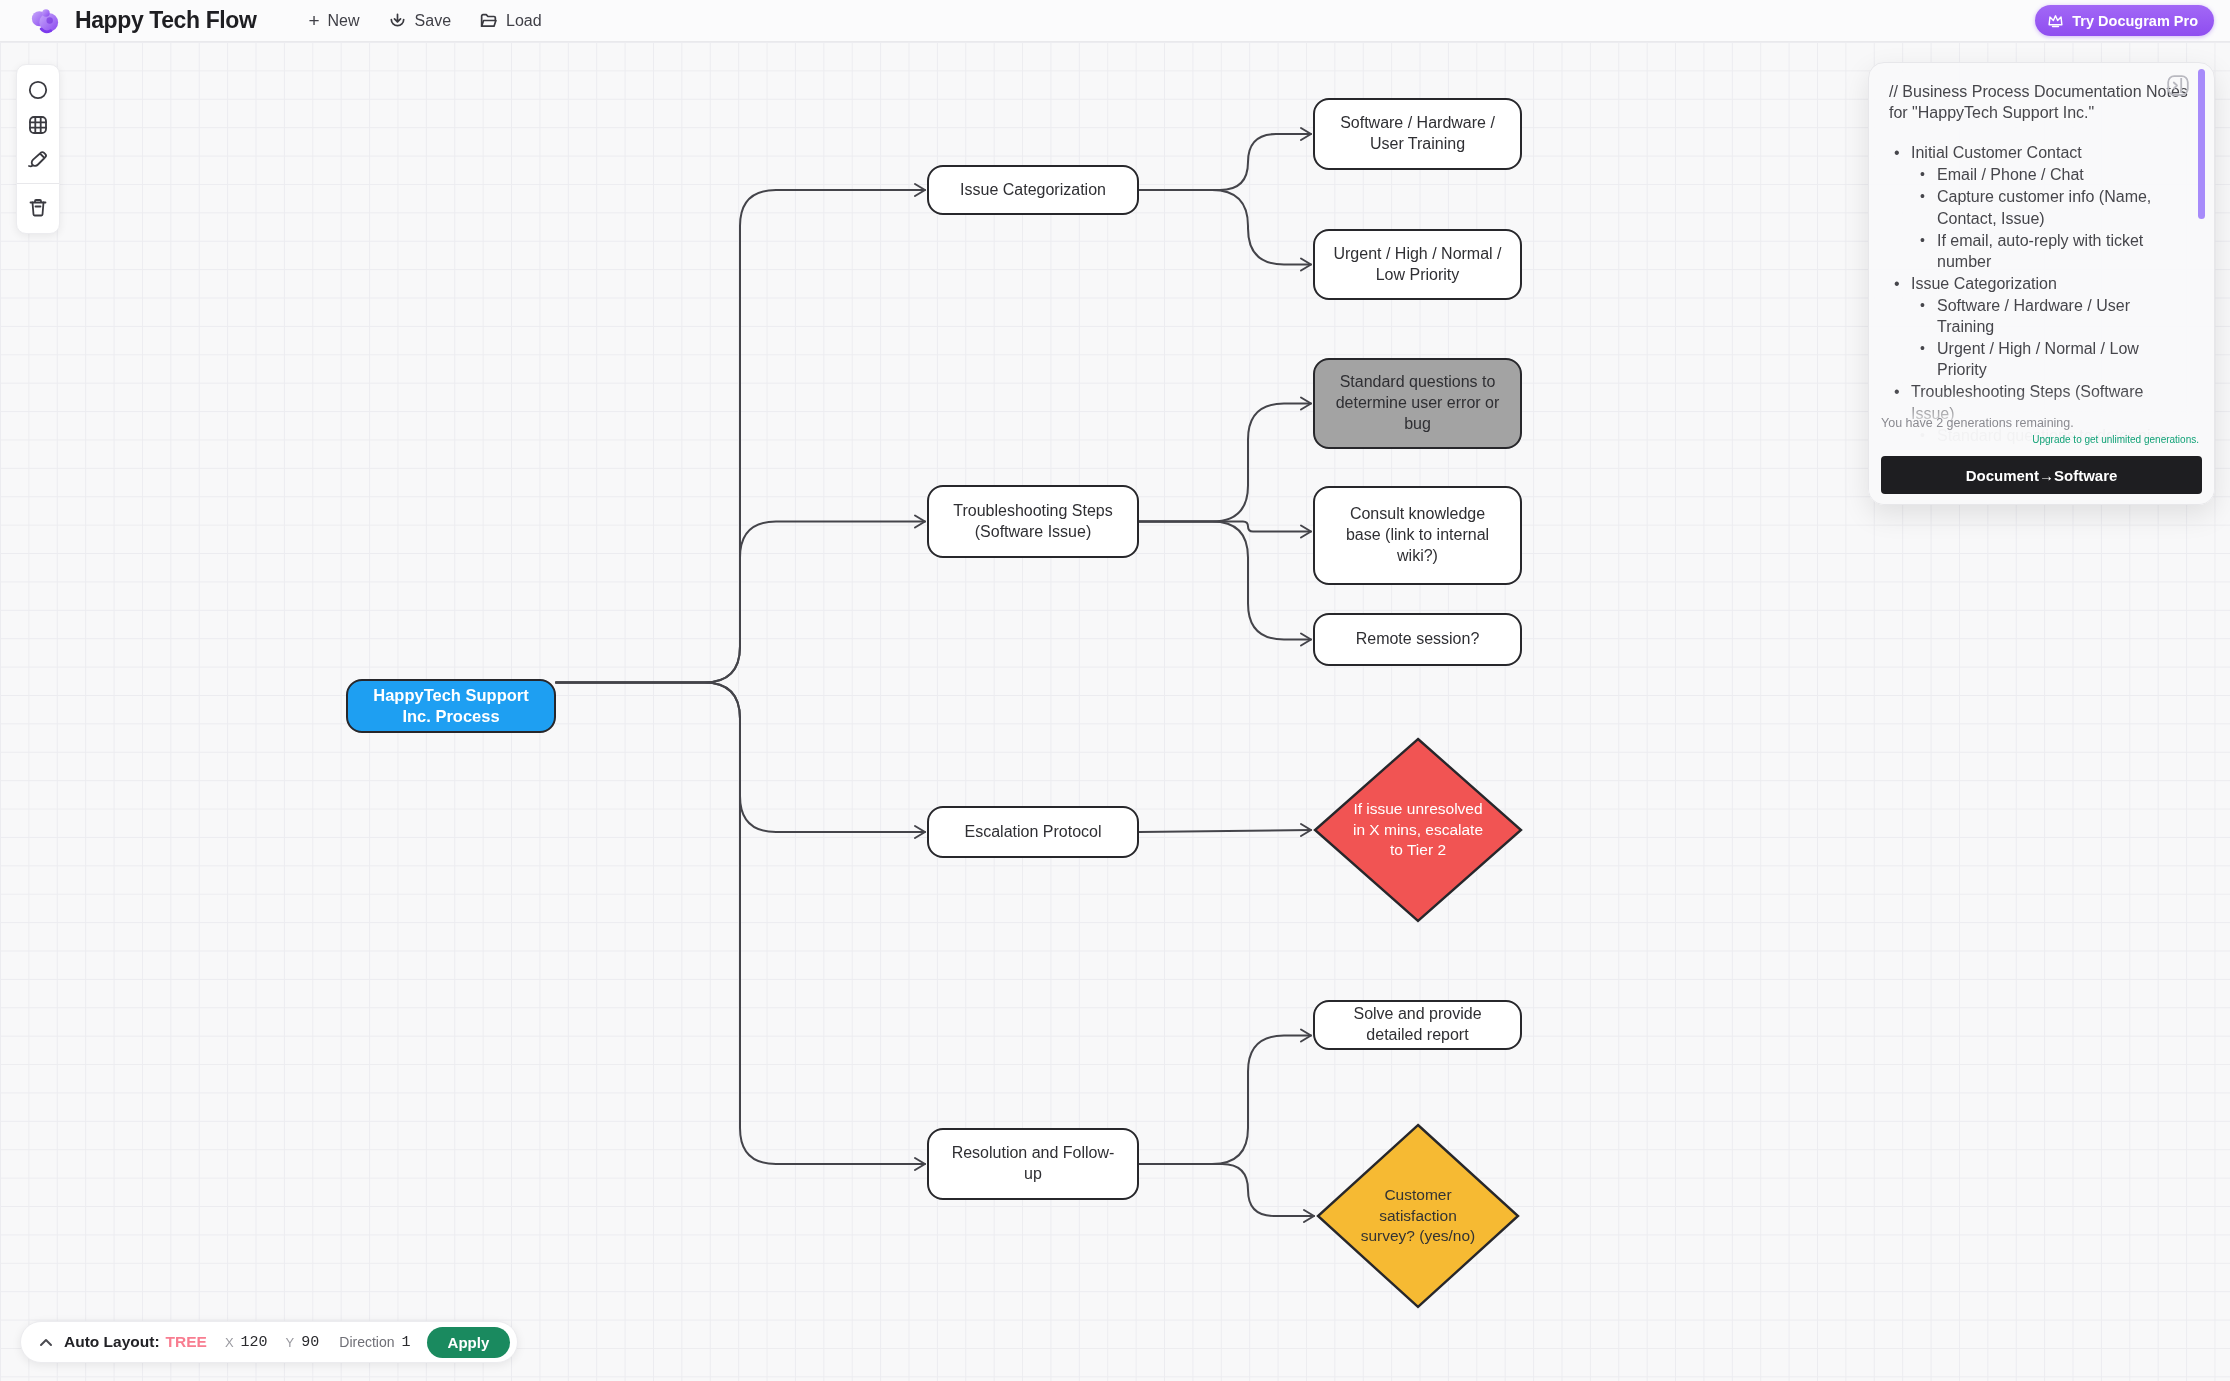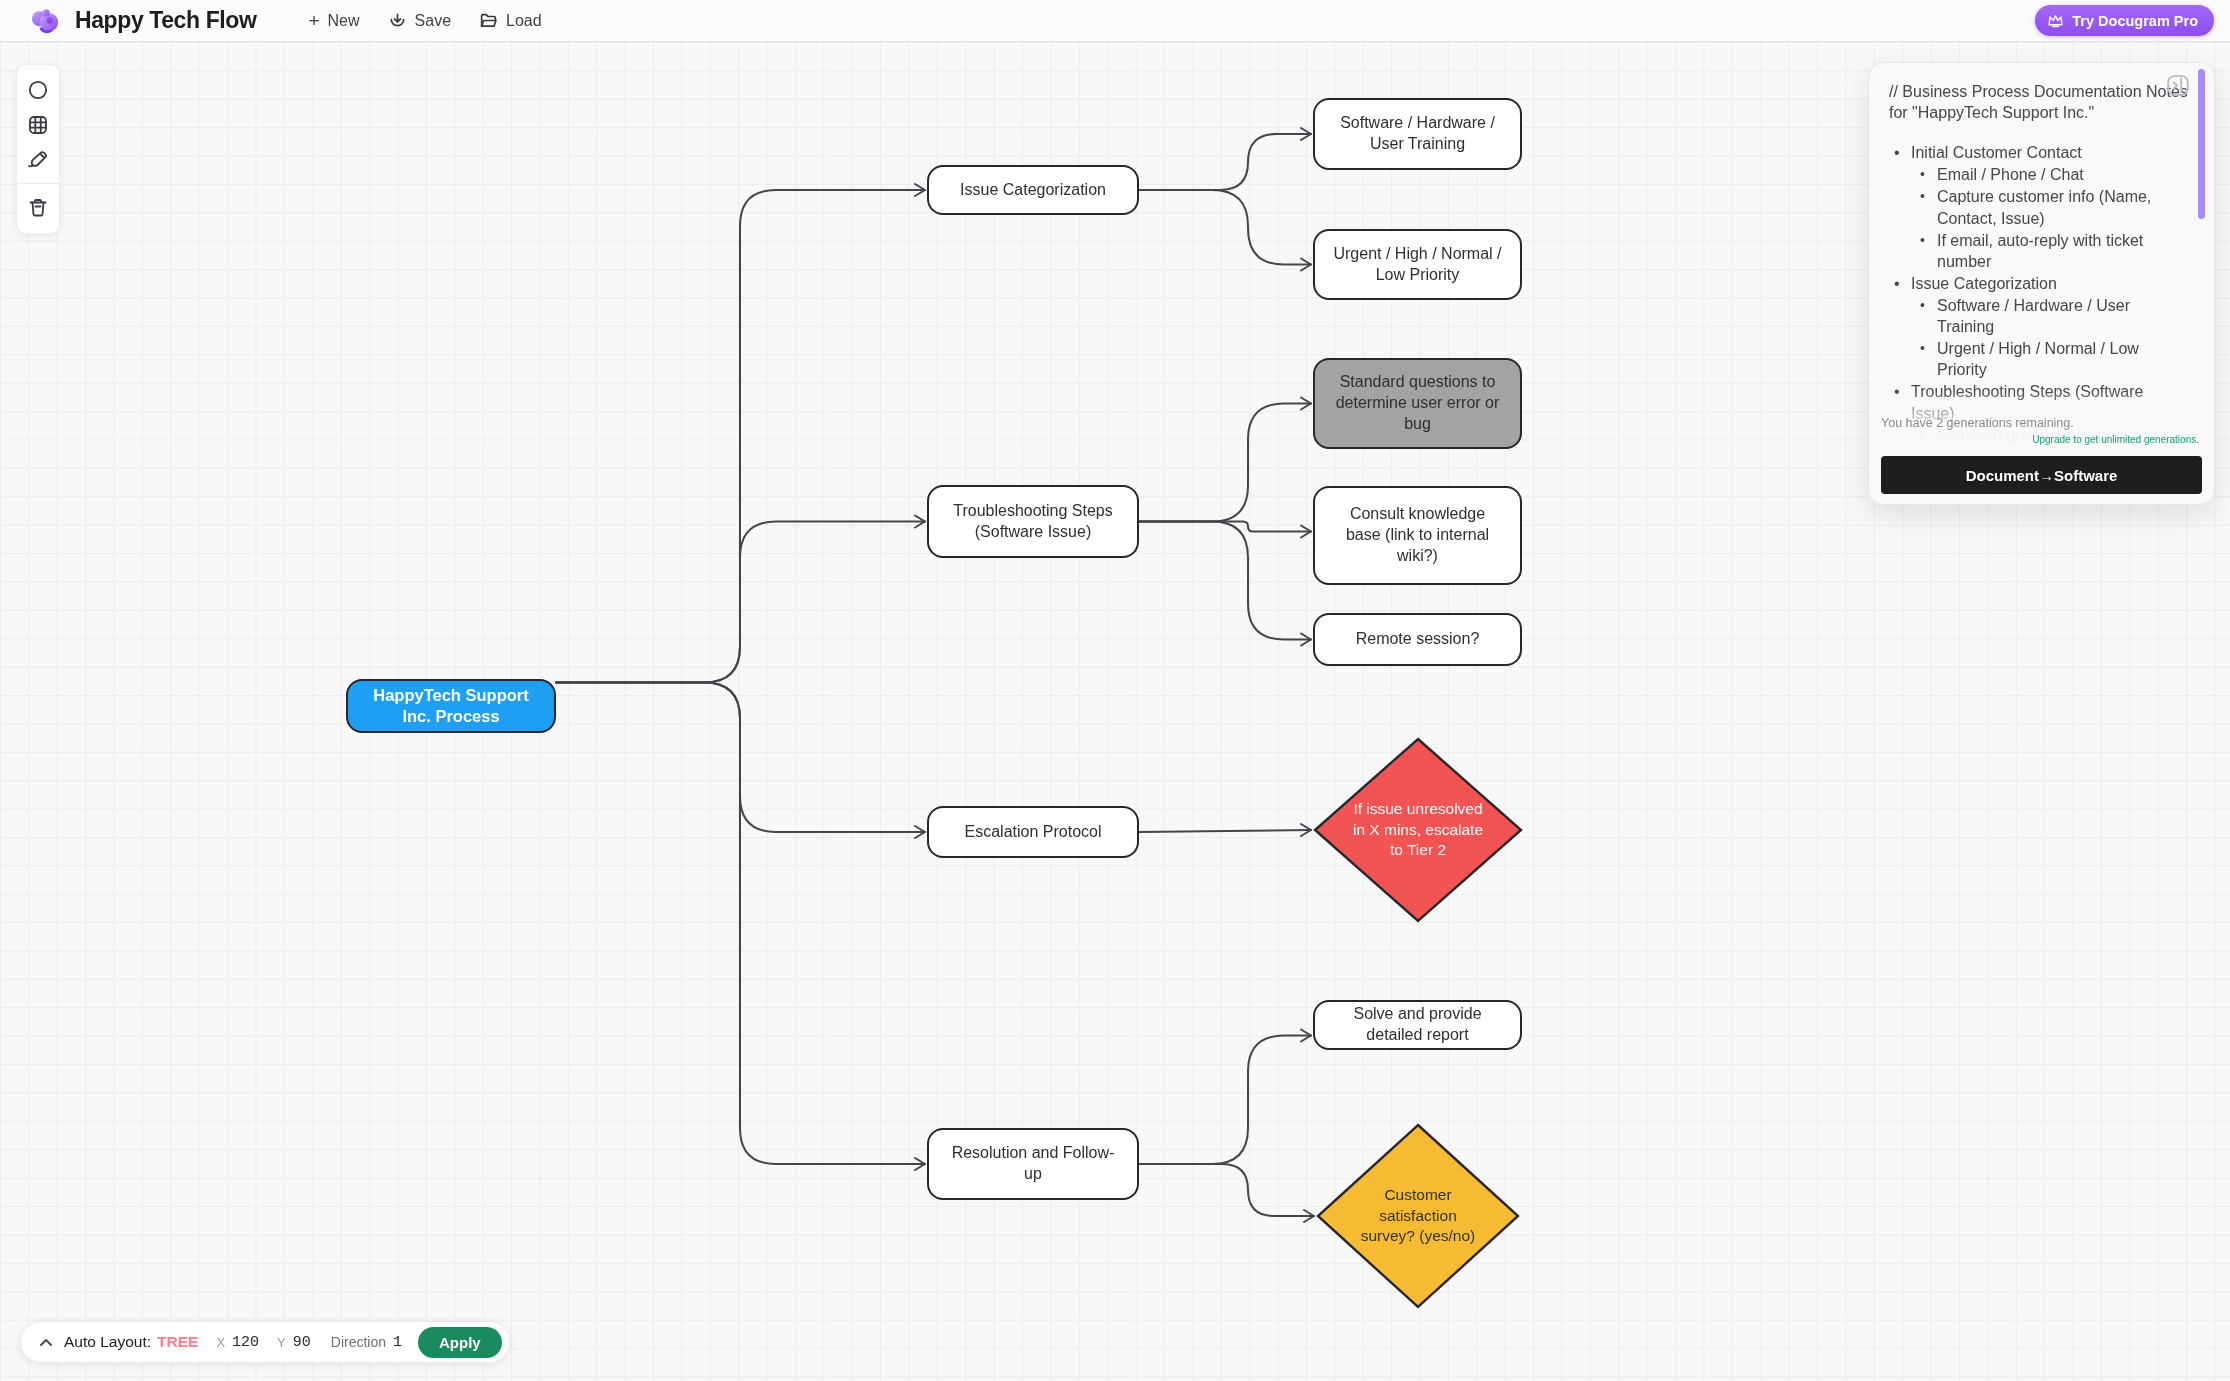--- a/index.html
+++ b/index.html
@@ -70,21 +70,21 @@
     text-decoration:none; margin:4px 3px 11px 0; }
   #convert-btn { width:100%; height:38px; border:none; border-radius:4px; background:#1E1E21;
     color:#fff; font-family:inherit; font-weight:bold; font-size:15px; cursor:pointer;
     display:flex; align-items:center; justify-content:center; gap:0; }
 
   
   #layout-bar { position:absolute; left:20px; bottom:18px; height:42px; border-radius:21px;
     background:#fff; border:1px solid #ECECEF; box-shadow:0 2px 10px rgba(0,0,0,.08);
     display:flex; align-items:center; padding:0 7px 0 16px; z-index:10; }
   #collapse-btn { background:none; border:none; cursor:pointer; padding:0 2px; display:flex; }
-  #al-label { font-size:15.5px; font-weight:normal; color:#222226; margin-left:9px; }
+  #al-label { font-size:15.5px; font-weight:bold; color:#222226; margin-left:9px; }
   #al-mode { font-size:15.5px; font-weight:bold; color:#F87D90; margin-left:6px; cursor:pointer; }
   .coord-lbl { font-size:13px; color:#9A9AA0; margin-left:18px; }
   .coord-val { font-family:"Liberation Mono","DejaVu Sans Mono",monospace; font-size:15px;
     color:#2A2A2E; margin-left:7px; cursor:text; }
   #dir-label { font-size:14px; color:#6F6F76; margin-left:20px; }
   #apply-btn { margin-left:16px; height:31px; padding:0 21px; border:none; border-radius:16px;
     background:#1A8A5F; color:#fff; font-family:inherit; font-weight:bold; font-size:15px; cursor:pointer; }
 
   .icon-stroke { stroke:#3A3A40; stroke-width:1.8; fill:none; stroke-linecap:round; stroke-linejoin:round; }
 </style>

